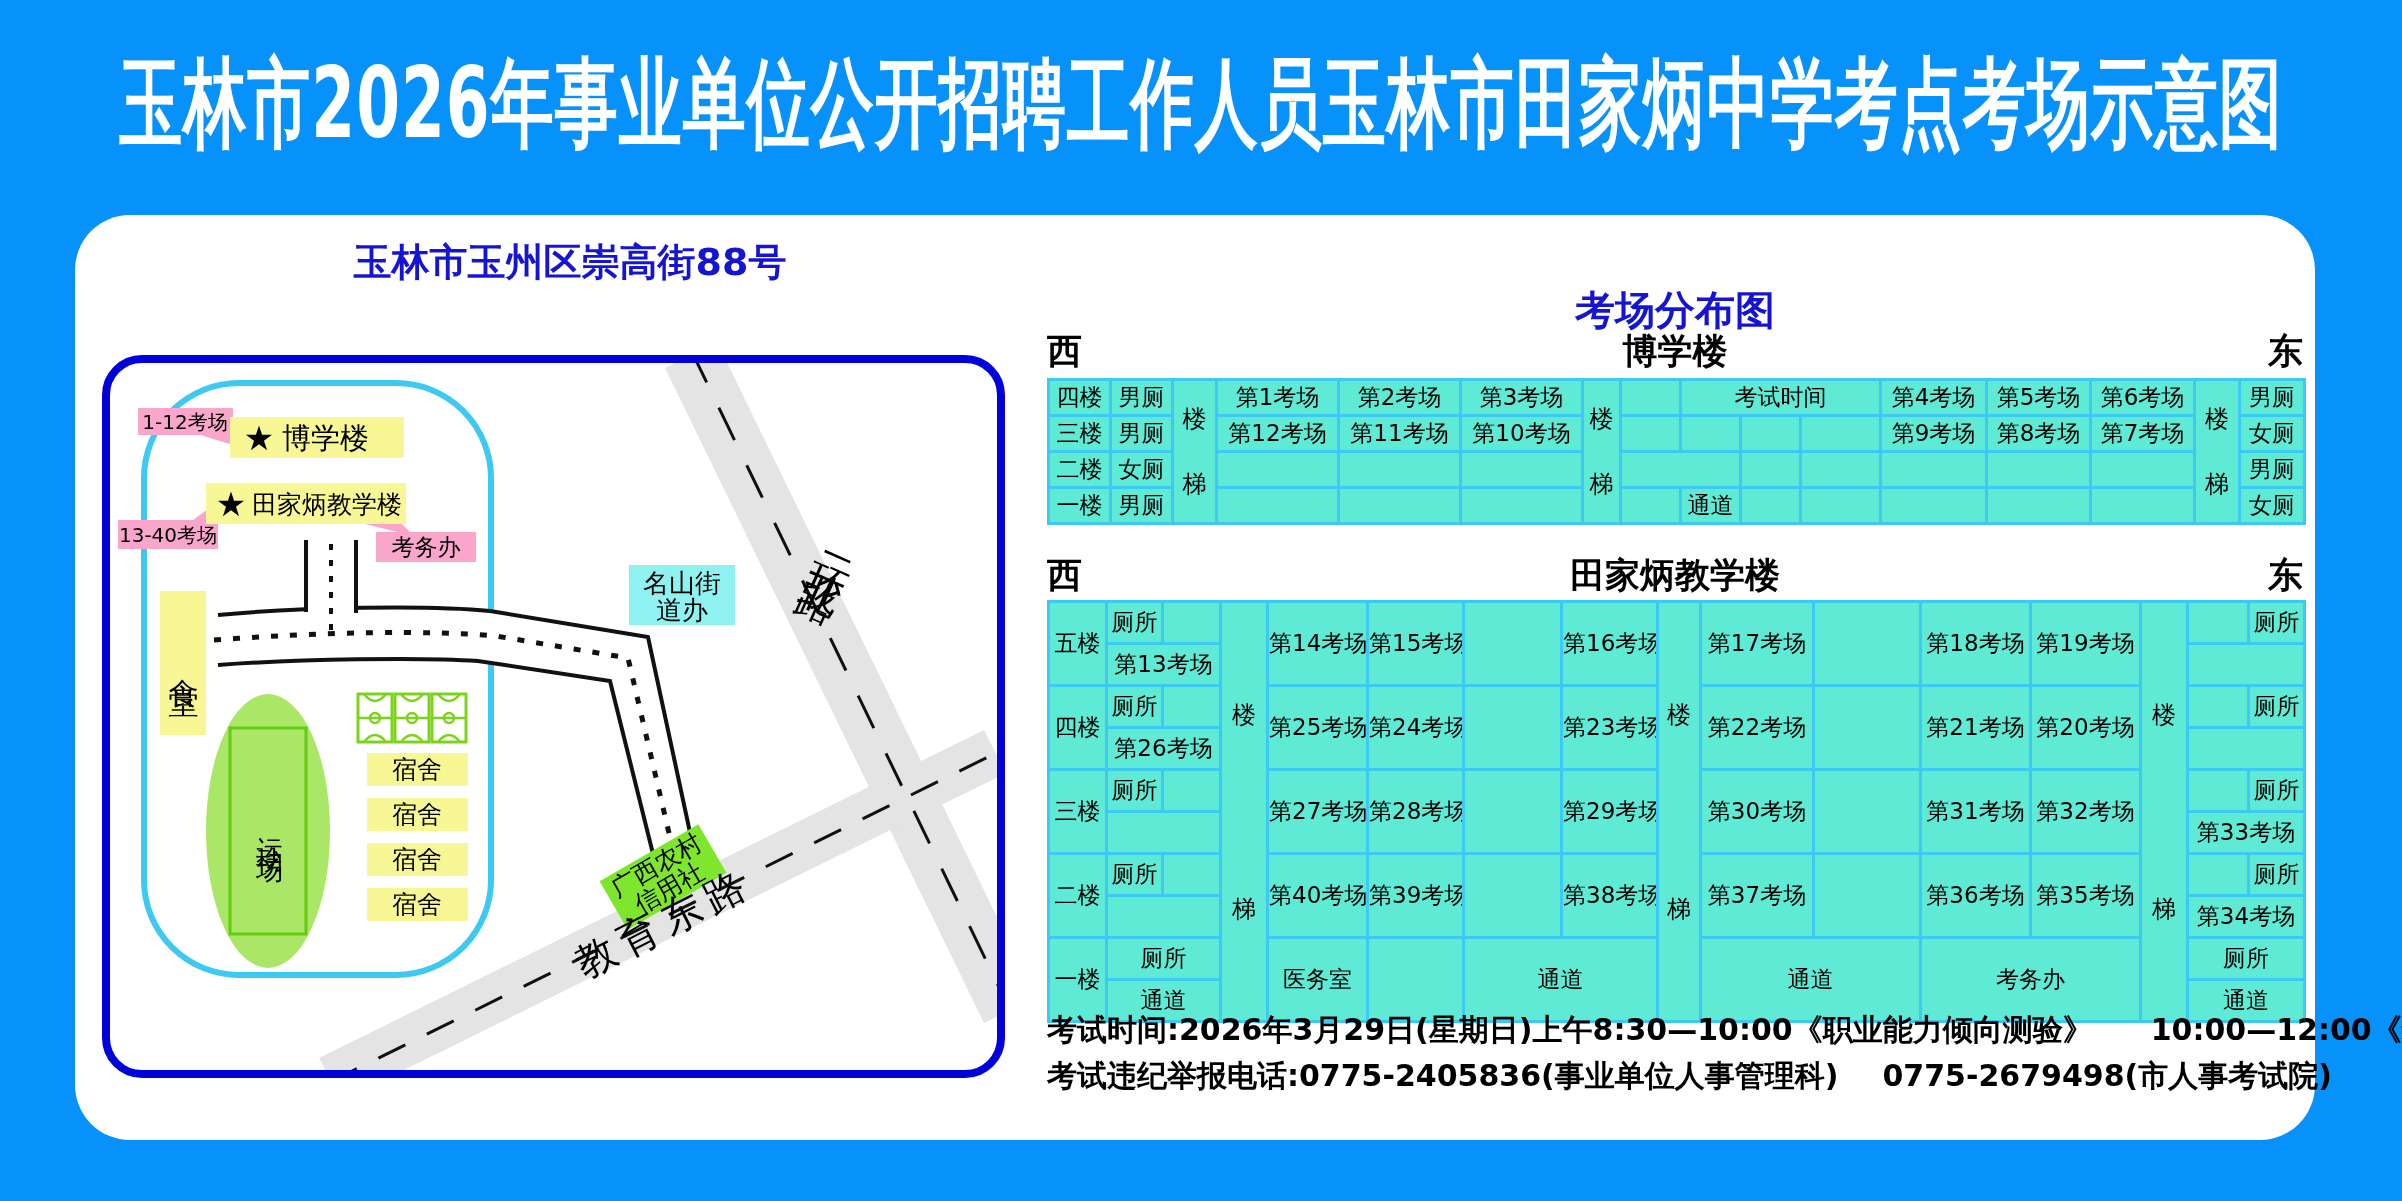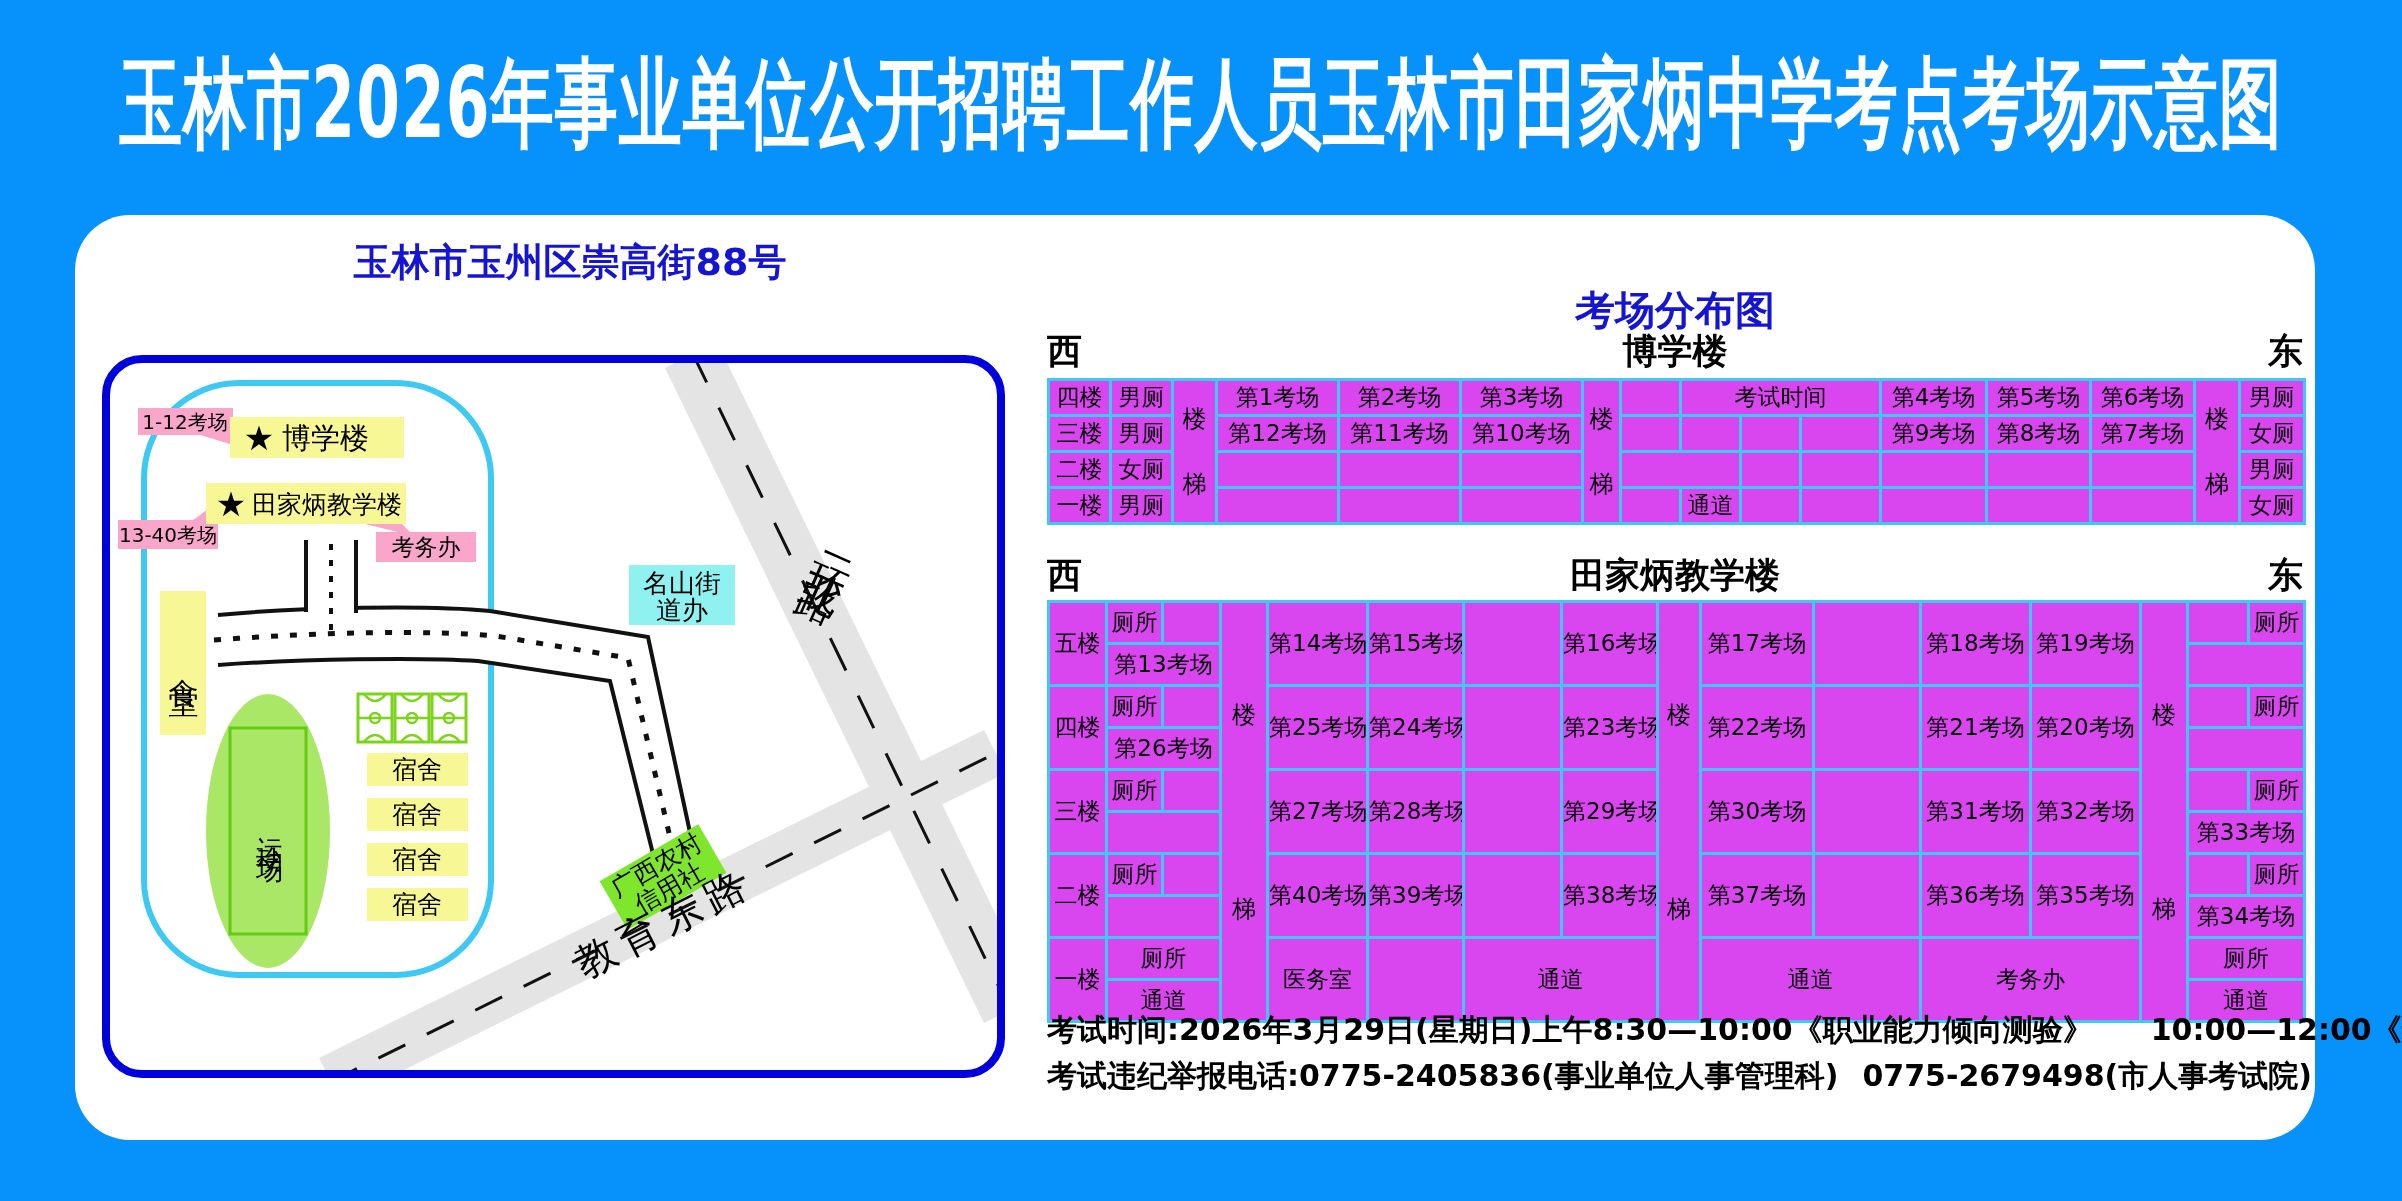--- a/index.html
+++ b/index.html
@@ -30,21 +30,21 @@
     position:absolute;left:1047px;top:243px;width:1256px;text-align:center;
     color:#1414D2;font-size:40px;font-weight:bold;margin-top:40px;
   }
   .dir-row{
     position:absolute;left:1047px;width:1256px;display:flex;
     justify-content:space-between;align-items:flex-end;
     font-size:35px;font-weight:bold;color:#000;
   }
   #dir-boxue{top:328px}
   #dir-tjb{top:552px}
-  table{position:absolute;left:1047px;border-collapse:collapse;table-layout:fixed;background:#d946ef}
+  table{position:absolute;left:1047px;border-collapse:collapse;table-layout:fixed;background:#5eead4}
   #table-boxue{top:378px;width:1256px}
   #table-tjb{top:600px;width:1256px}
   td{
     border:3px solid #3CC9F2;text-align:center;vertical-align:middle;
     font-size:23px;padding:0;overflow:hidden;white-space:nowrap;
   }
   #table-boxue td{height:33px}
   #table-tjb td{height:39px}
   td.stair>div{display:flex;flex-direction:column;justify-content:space-around;align-items:center;font-size:24px}
   #table-boxue td.stair>div{height:130px}
@@ -406,14 +406,14 @@
     <td colspan="2">通道</td>
     <td colspan="2">通道</td>
   </tr>
 </tbody>
   </table>
 
 <div class="footer" id="footer-line1">
   <span>考试时间:2026年3月29日(星期日)上午8:30—10:00《职业能力倾向测验》</span><span class="part-b">10:00—12:00《综合应用能力》</span>
 </div>
 <div class="footer" id="footer-line2">
-  <span>考试违纪举报电话:0775-2405836(事业单位人事管理科)</span><span class="part-b" style="margin-left:24px">0775-2679498(市人事考试院)</span>
+  <span>考试违纪举报电话:0775-2405836(事业单位人事管理科)</span><span class="part-b" style="margin-left:44px">0775-2679498(市人事考试院)</span>
 </div>
 
 </body></html>

